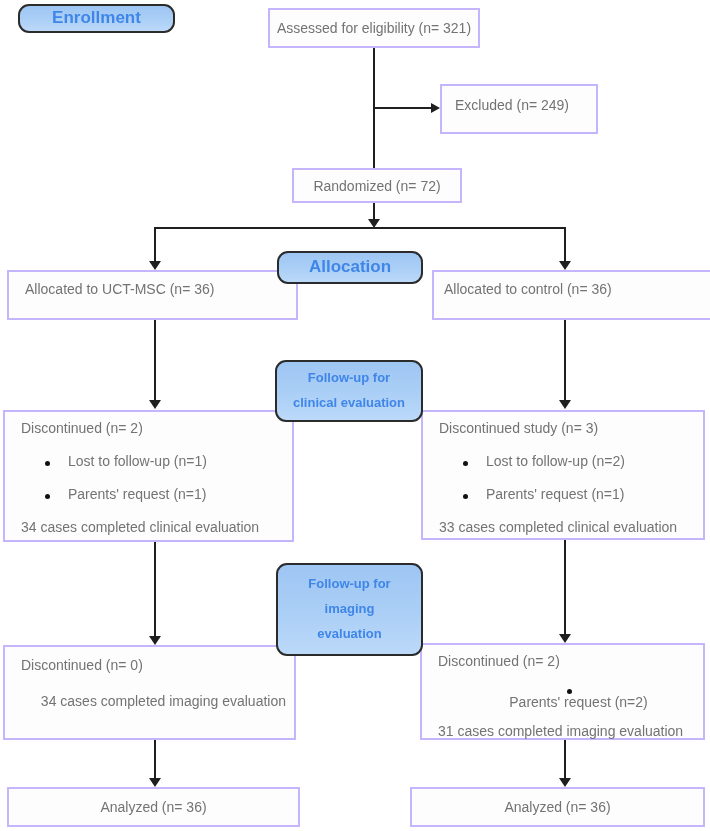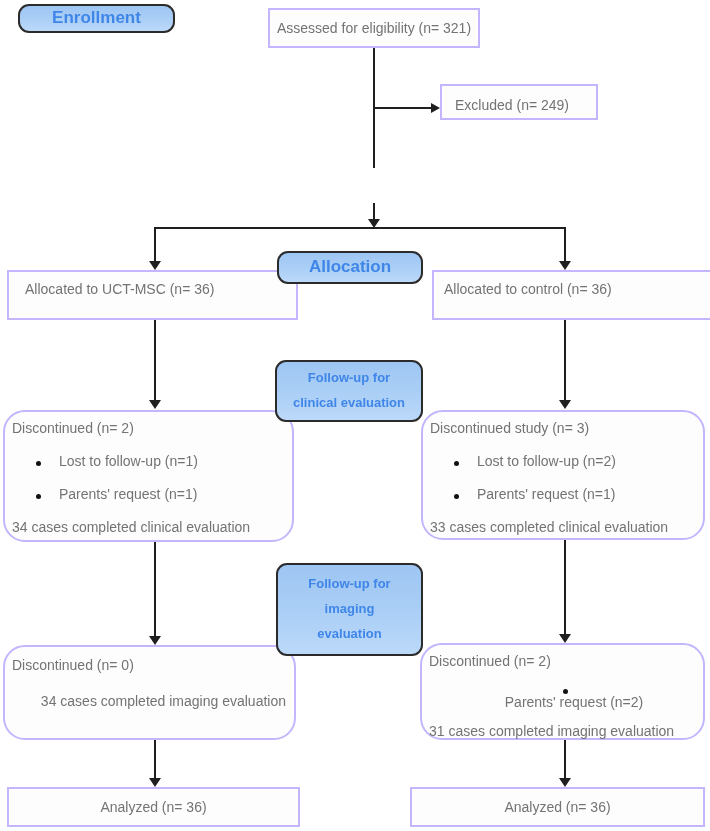--- a/index.html
+++ b/index.html
@@ -7,21 +7,21 @@
     position:relative; width:710px; height:831px;
     font-family:"Liberation Sans", sans-serif;
     background:#ffffff; overflow:hidden;
   }
   
   .node {
     position:absolute; background:#fdfdfd; border:2px solid #c4b5fd;
     box-sizing:border-box; font-size:14px; color:#737373; z-index:2;
   }
   .center { display:flex; align-items:center; justify-content:center; text-align:center; }
-  .pad    { padding:8px 8px 0 7px;border-radius:22px; }
+  .pad    { padding:8px 8px 0 16px; }
   .bx-title { white-space:nowrap; }
   .bullet-row { display:flex; align-items:center; margin:17px 0 0 24px; }
   .bullet-dot { flex:none; width:5px; height:5px; border-radius:50%; background:#111; margin:5px 18px 0 0; }
   .bx-footer { margin-top:17px; white-space:nowrap; }
   .fu2l .bx-title { margin-top:2px; }
   .fu2l .bx-footer { margin-top:20px;text-align:right; }
   .tight .bullet-row { margin-top:15px;flex-direction:column; }
   .tight .bx-footer { margin-top:13px; }
   
   .badge {
@@ -79,24 +79,27 @@
 
   <div class="vline" style="left:154px; top:740px; height:38px;"></div>
   <div class="arr-down" style="left:149px; top:778px;"></div>
   <div class="vline" style="left:564px; top:740px; height:38px;"></div>
   <div class="arr-down" style="left:559px; top:778px;"></div>
 
   <div class="node center" style="left:268px; top:8px; width:212px; height:40px;">
     <span>Assessed for eligibility (n= 321)</span>
   </div>
 
-  <div class="node" style="left:440px; top:84px; width:158px; height:36px; padding:11px 0 0 13px;">
+  <div class="node" style="left:440px; top:84px; width:158px; height:50px; padding:11px 0 0 13px;">
     <span>Excluded (n= 249)</span>
   </div>
 
+  <div class="node center" style="left:292px; top:168px; width:170px; height:35px;">
+    <span>Randomized (n= 72)</span>
+  </div>
 
   <div class="node" style="left:7px; top:270px; width:291px; height:50px; padding:9px 0 0 16px;">
     <span>Allocated to UCT-MSC (n= 36)</span>
   </div>
 
   <div class="node" style="left:432px; top:270px; width:287px; height:50px; padding:9px 0 0 10px;">
     <span>Allocated to control (n= 36)</span>
   </div>
 
   <div class="node pad" style="left:3px; top:410px; width:291px; height:132px;">

